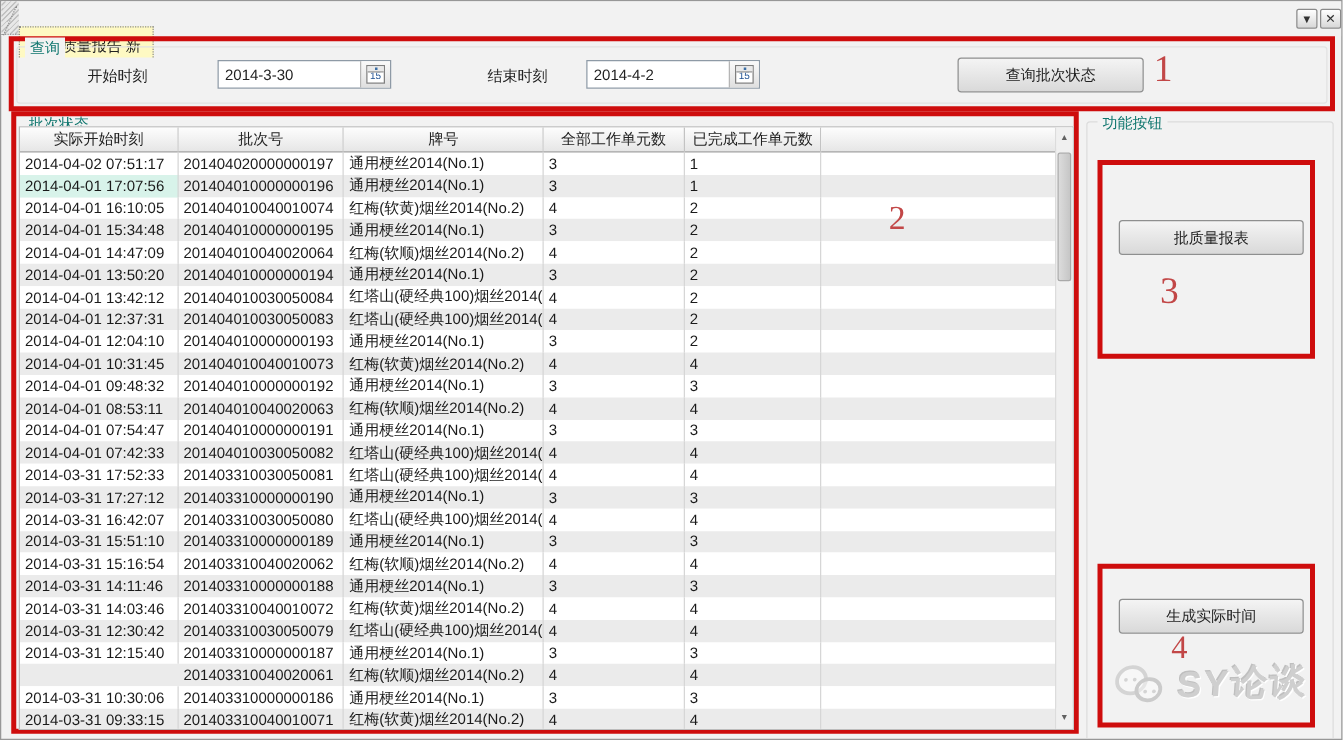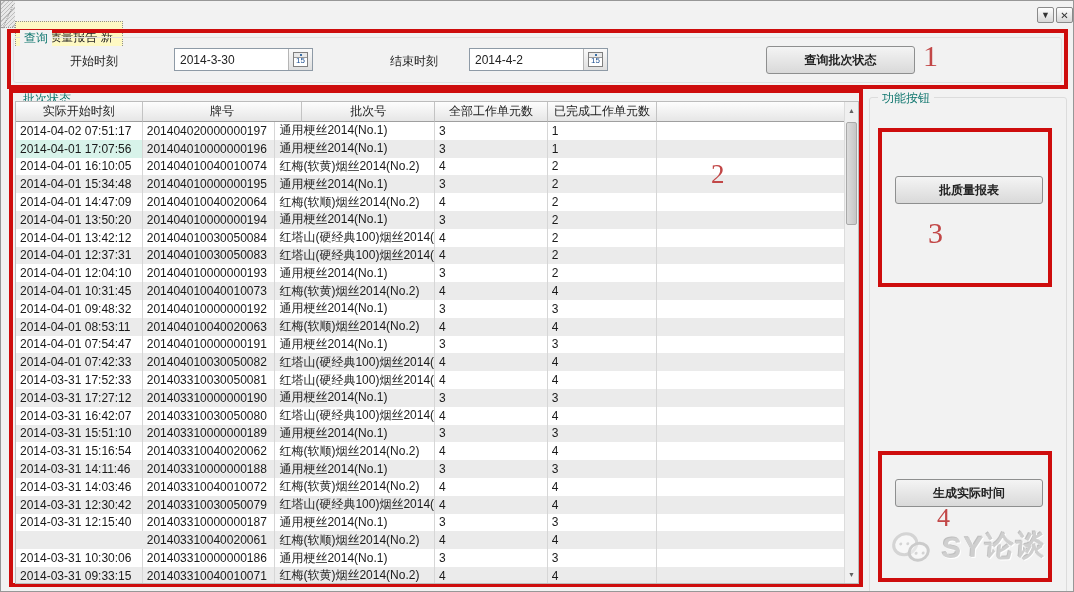--- a/index.html
+++ b/index.html
@@ -63,21 +63,21 @@
   .calicon::before {
     content: ""; position: absolute; top: 0; left: 0; right: 0; height: 4px;
     background: #e9e9e9; border-bottom: 1px solid #9a9a9a;
   }
   .calicon::after {
     content: ""; position: absolute; top: 1px; left: 6px; width: 2px; height: 2px; background: #3a6ea5;
   }
   .pushbtn {
     position: absolute; background: linear-gradient(#f4f4f4, #d9d9d9);
     border: 1px solid #8e8f8f; border-radius: 3px; color: #222;
-    display: flex; align-items: center; justify-content: center; cursor: pointer; font-size: 12px; font-weight: bold;
+    display: flex; align-items: center; justify-content: center; cursor: pointer; font-size: 12px;
   }
   
   .grid { position: absolute; left: 2px; top: 8px; width: 844px; height: 483px; background: #fff; border: 1px solid #bcbcbc; display: flex; }
   .grid-main { width: 830px; height: 100%; overflow: hidden; }
   .grid-header { display: flex; height: 20px; }
   .hcell {
     background: linear-gradient(#fdfdfd, #e6e6e6); border-right: 1px solid #c3c3c3; border-bottom: 1px solid #9f9f9f;
     display: flex; align-items: center; justify-content: center; color: #222; white-space: nowrap; overflow: hidden;
   }
   .grid-body .row { display: flex; height: 17.8px; background: #fff; }
@@ -156,22 +156,22 @@
     <div class="pushbtn" style="left:755px; top:13px; width:149px; height:28px;">查询批次状态</div>
     <span class="rednum" style="left:912px; top:8px;">1</span>
   </div>
 
   <div class="redbox" style="left:8px; top:88px; width:854px; height:498px;">
     <span class="gb-legend" style="top:-2px; left:6px; background:transparent;">批次状态</span>
     <div class="grid">
       <div class="grid-main">
         <div class="grid-header">
             <div class="hcell" style="width: 127px;">实际开始时刻</div>
+            <div class="hcell" style="width: 133px;">批次号</div>
             <div class="hcell" style="width: 160px;">牌号</div>
-            <div class="hcell" style="width: 133px;">批次号</div>
             <div class="hcell" style="width: 113px;">全部工作单元数</div>
             <div class="hcell" style="width: 110px;">已完成工作单元数</div>
             <div class="hcell" style="width: 187px; border-right: none;"></div>
           </div>
         <div class="grid-body">
             <div class="row">
               <div class="cell" style="width: 127px;">2014-04-02 07:51:17</div>
               <div class="cell" style="width: 133px;">201404020000000197</div>
               <div class="cell" style="width: 160px;">通用梗丝2014(No.1)</div>
               <div class="cell" style="width: 113px;">3</div>

